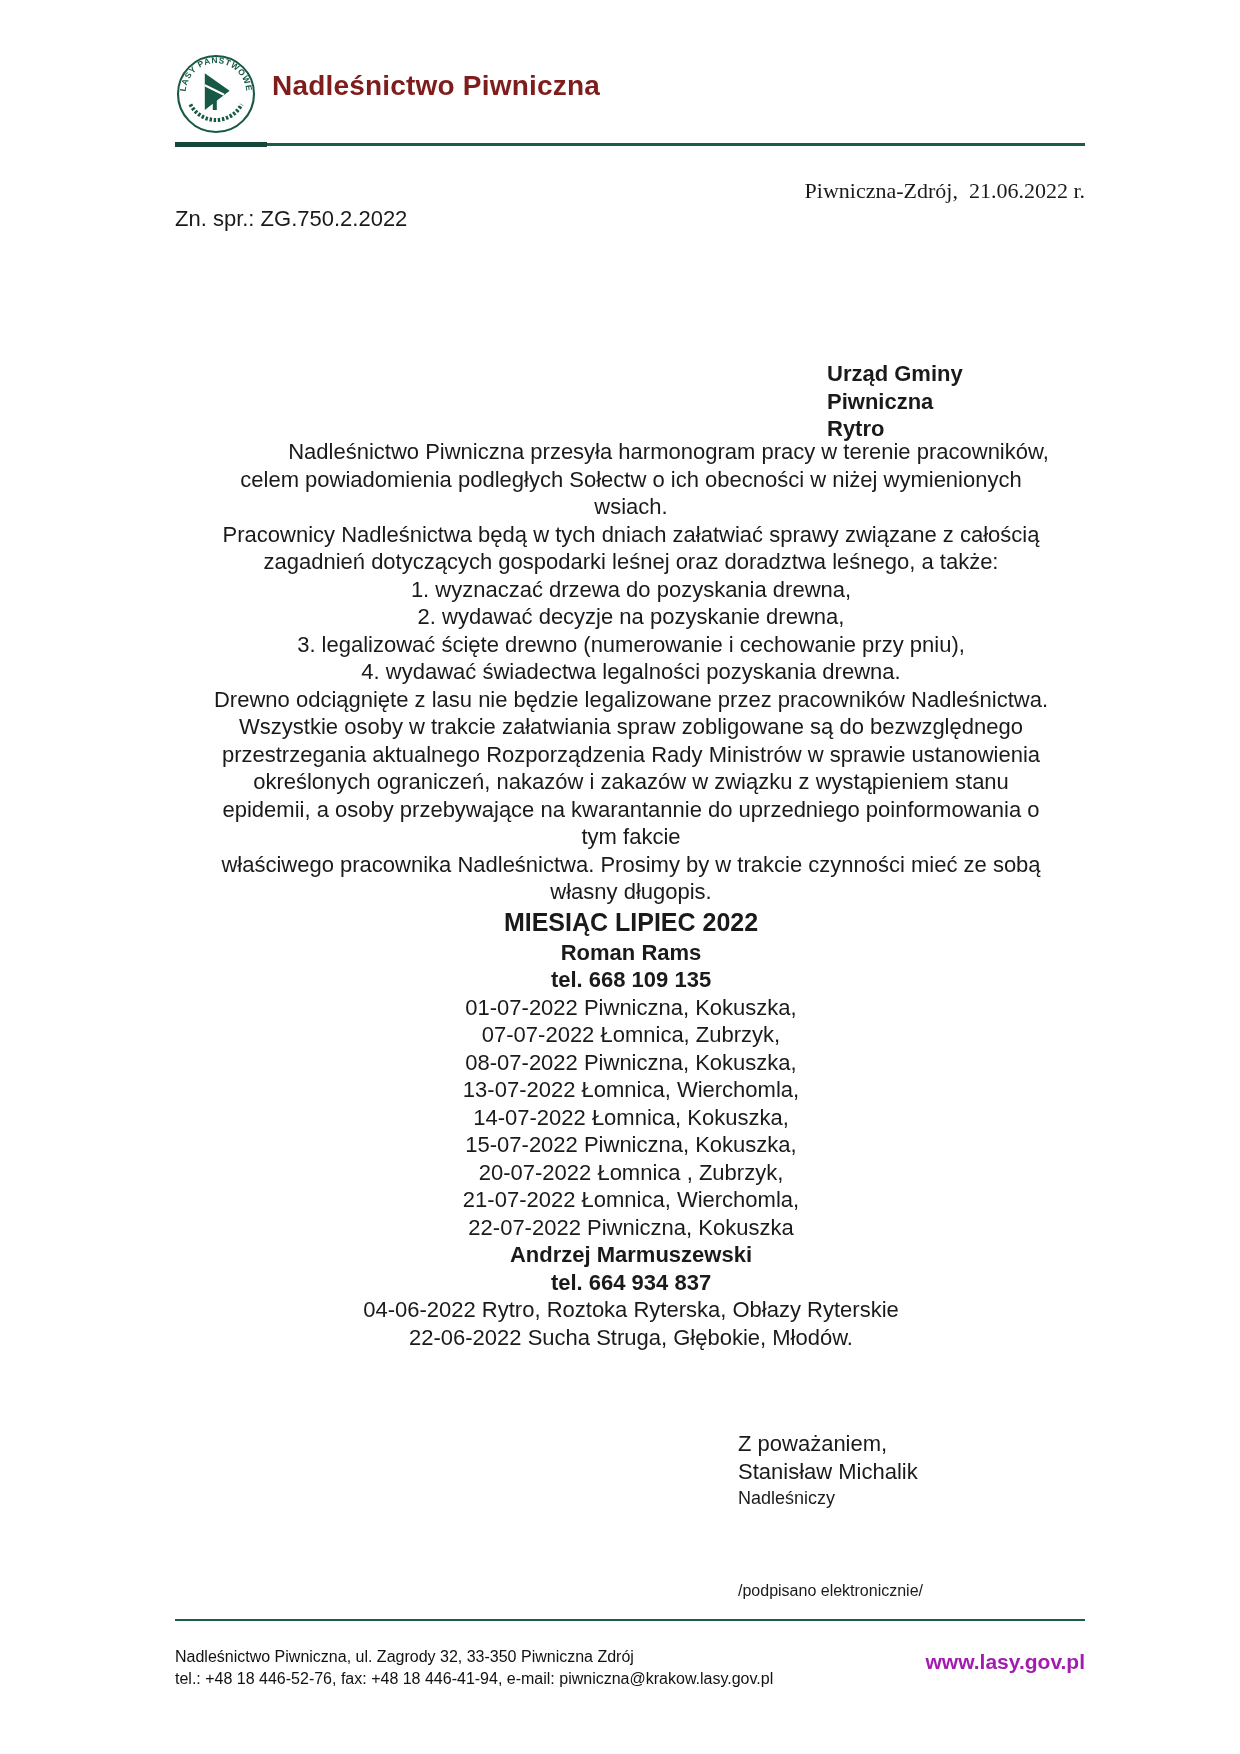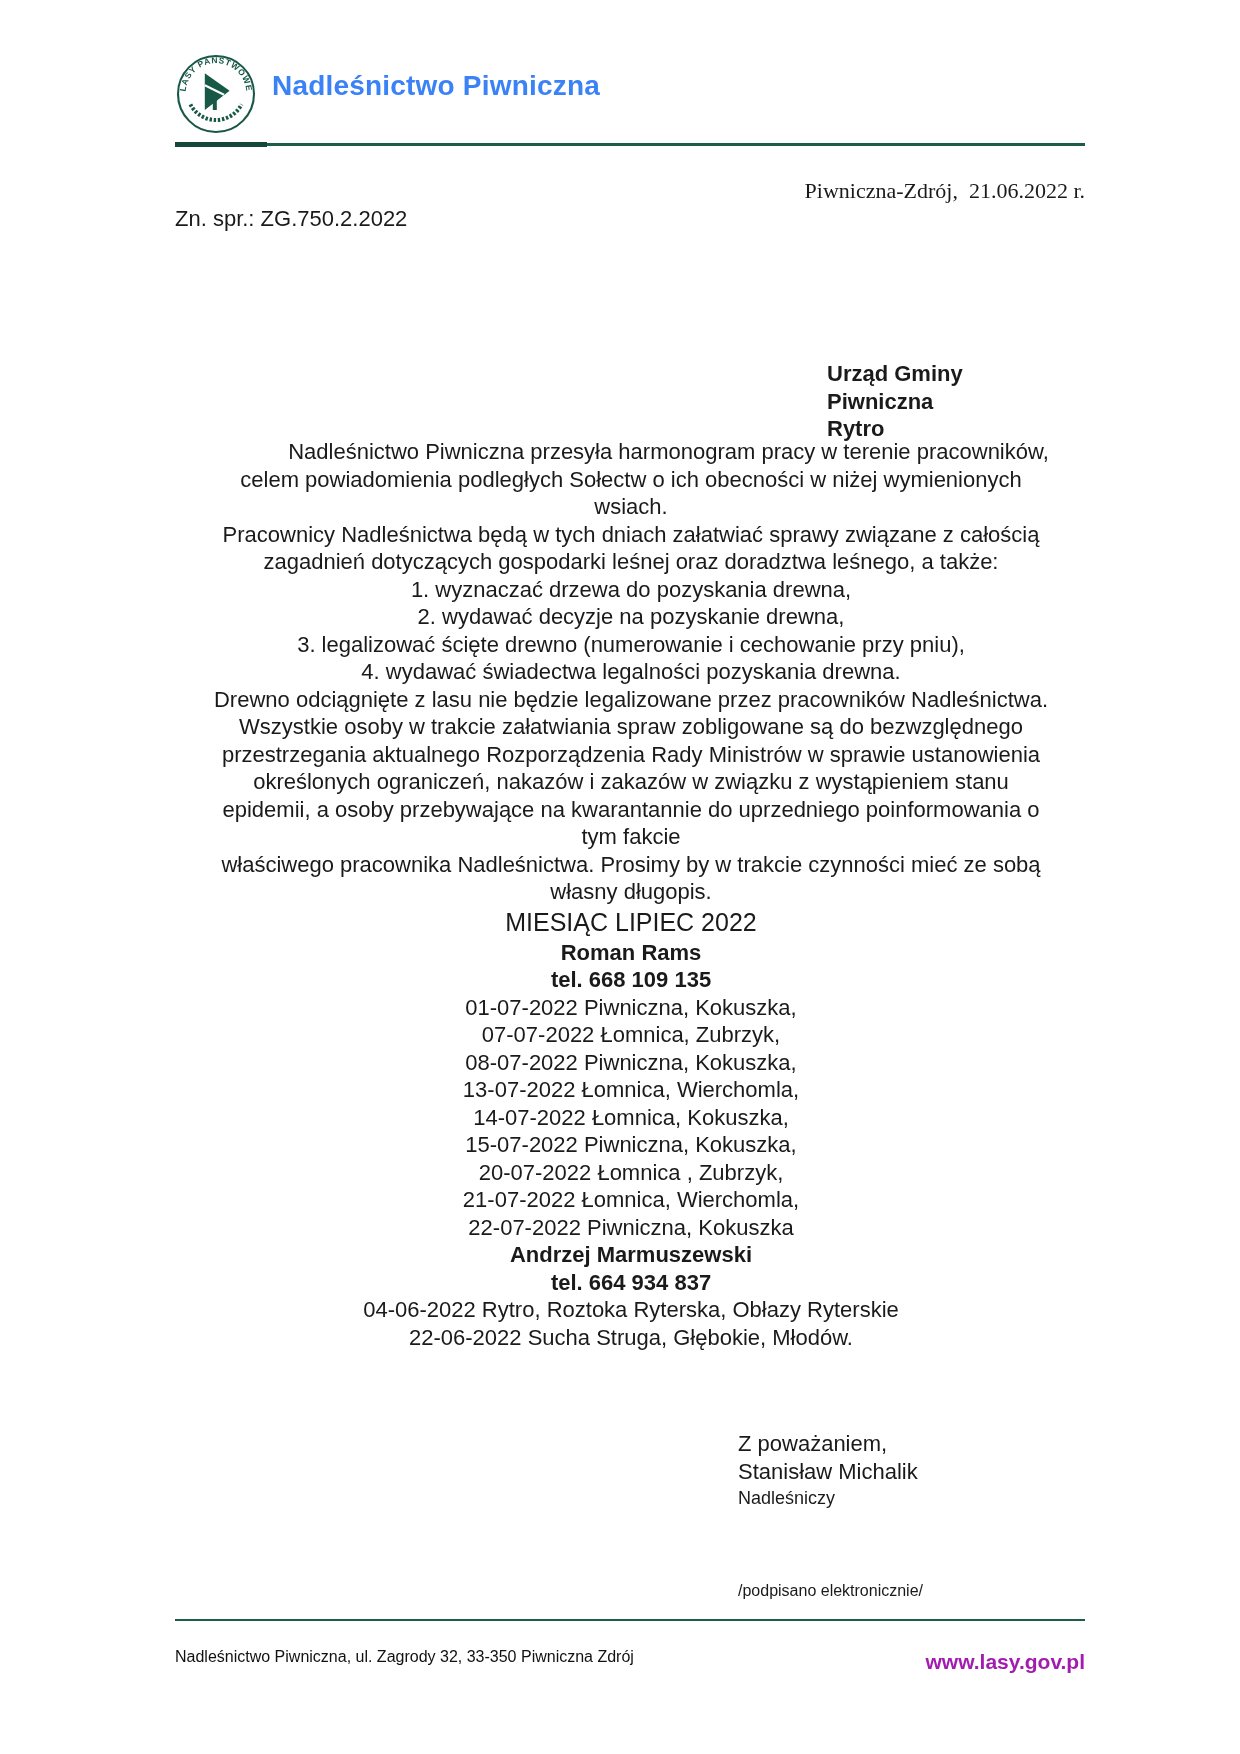--- a/index.html
+++ b/index.html
@@ -7,40 +7,40 @@
   body{
     width:1240px;height:1754px;position:relative;background:#ffffff;
     font-family:"Liberation Sans", sans-serif;color:#1a1a1a;
     -webkit-font-smoothing:antialiased;overflow:hidden;
   }
   .abs{position:absolute;}
 
   
   .logo{left:176px;top:54px;width:80px;height:80px;}
   .brand-title{
-    left:272px;top:70px;font-size:28px;font-weight:bold;color:#3b82f6;
+    left:272px;top:70px;font-size:28px;font-weight:bold;color:#7f1d1d;
     letter-spacing:0.2px;
   }
   .header-rule{left:175px;top:142px;width:910px;height:6px;}
   .header-rule .base{position:absolute;left:0;top:1px;width:100%;height:3px;background:#1c5c4b;}
   .header-rule .left-seg{position:absolute;left:0;top:0;width:92px;height:5px;background:#16473b;}
 
   
   .date-line{right:155px;top:178px;font-size:22px;white-space:pre-wrap;font-family:Liberation Serif, serif;}
   .ref-line{left:175px;top:206px;font-size:22px;}
 
   
   .addressee{left:827px;top:324px;font-size:22px;font-weight:bold;line-height:27.5px;margin-top:36px;}
 
   
   .letter-body{left:175px;top:438px;width:912px;font-size:22px;line-height:27.5px;}
   .body-line{white-space:pre-wrap;text-align:center;}
   .body-line.indent{text-indent:75px;}
   .body-line.bold{font-weight:bold;}
-  .body-line.heading{font-weight:normal;font-size:25px;line-height:33px;}
+  .body-line.heading{font-weight:bold;font-size:25px;line-height:33px;}
 
   
   .signature{left:738px;top:1430px;font-size:22px;line-height:28px;}
   .signature .sig-title{font-size:18px;line-height:24px;}
   .signed-note{left:738px;top:1582px;font-size:16px;}
 
   
   .footer-rule{left:175px;top:1619px;width:910px;height:2px;background:#1c5c4b;}
   .footer-text{left:175px;top:1646px;font-size:16px;line-height:22px;color:#111;}
   .footer-website{right:155px;top:1650px;font-size:21px;font-weight:bold;color:#a21caf;}
@@ -117,14 +117,15 @@
 <div class="abs signature">
   <div>Z poważaniem,</div>
   <div>Stanisław Michalik</div>
   <div class="sig-title">Nadleśniczy</div>
 </div>
 <div class="abs signed-note">/podpisano elektronicznie/</div>
 
 <div class="abs footer-rule"></div>
 <div class="abs footer-text">
   <div>Nadleśnictwo Piwniczna, ul. Zagrody 32, 33-350 Piwniczna Zdrój</div>
+  <div>tel.: +48 18 446-52-76, fax: +48 18 446-41-94, e-mail: piwniczna@krakow.lasy.gov.pl</div>
 </div>
 <div class="abs footer-website">www.lasy.gov.pl</div>
 
 </body></html>

